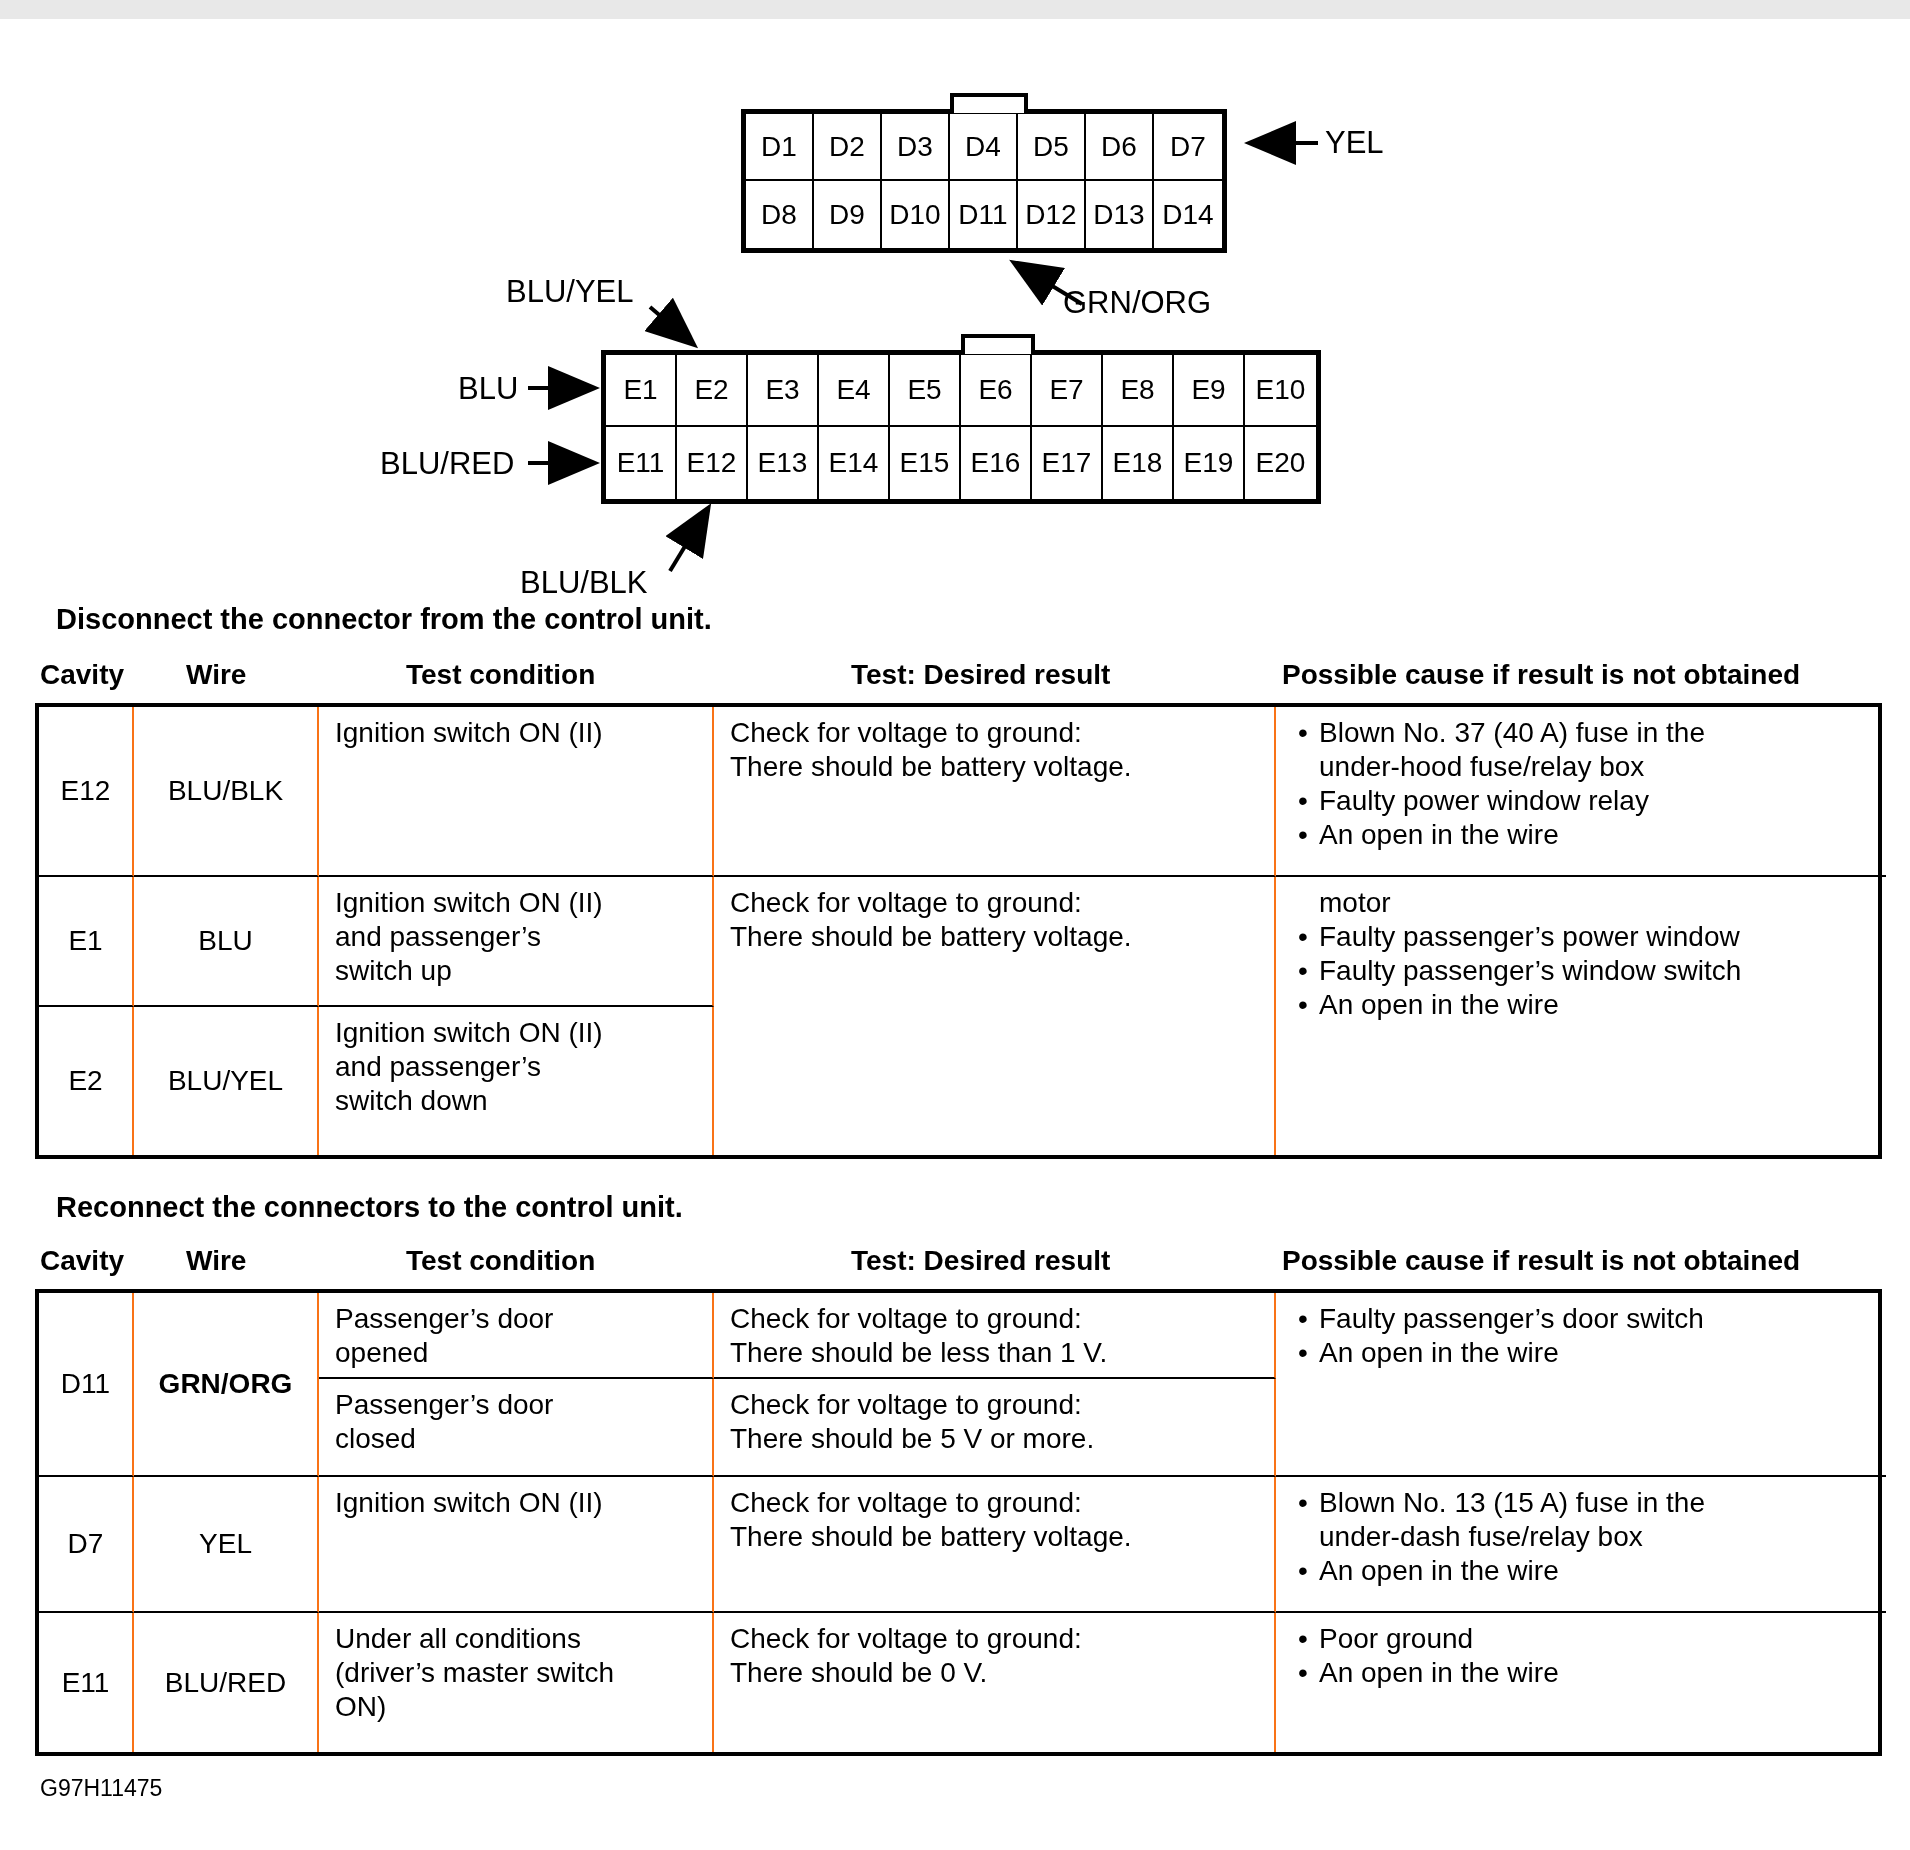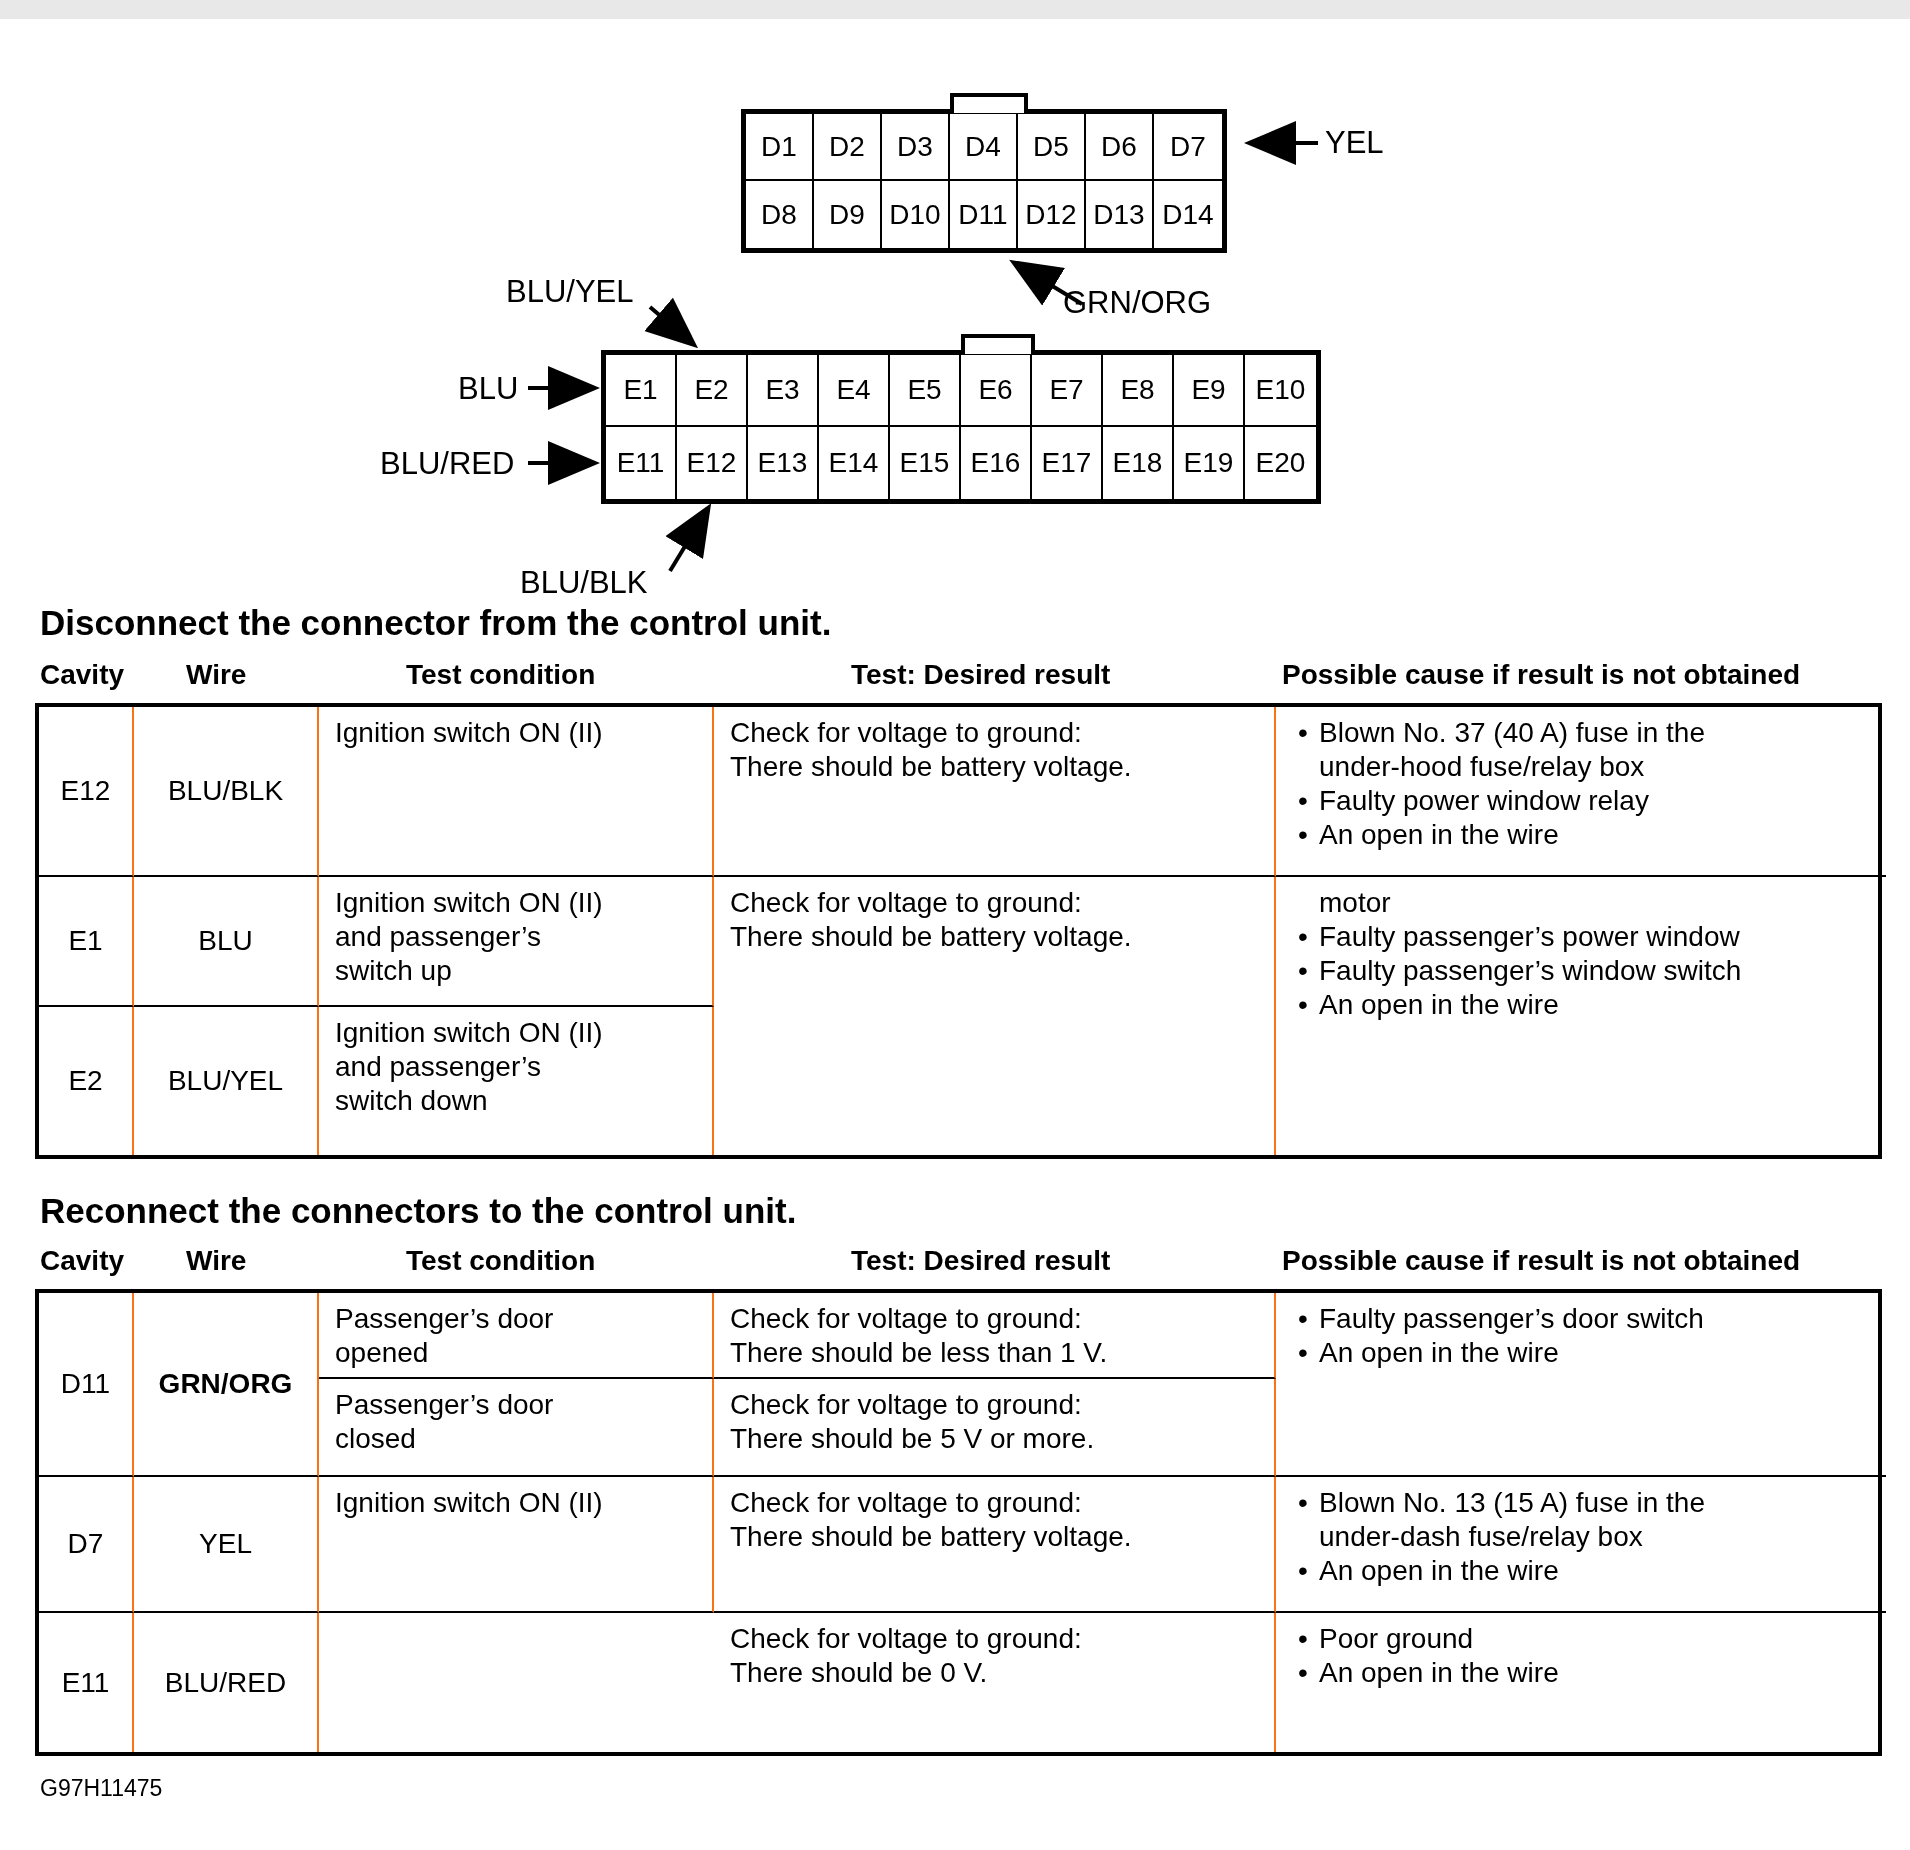--- a/index.html
+++ b/index.html
@@ -17,21 +17,21 @@
   }
   .pin.noR{border-right:none}
   .pin.noB{border-bottom:none}
   .tab{
     position:absolute;height:16px;border:4px solid #000;border-bottom:none;background:#fff;top:-21px;box-sizing:content-box;
   }
   .wire-label{position:absolute;font-size:31px;white-space:nowrap;}
   .arrows{position:absolute;left:0;top:0;pointer-events:none;}
   .arrows line{stroke:#000;stroke-width:4;}
   
-  .heading{position:absolute;left:40px;font-size:35px;font-weight:bold;white-space:nowrap;}
+  .heading{position:absolute;left:56px;font-size:29px;font-weight:bold;white-space:nowrap;}
   .colheads{position:absolute;left:0;top:0;width:1792px;height:36px;}
   .colheads span{position:absolute;font-size:28px;font-weight:bold;white-space:nowrap;}
   
   .dtable{
     position:absolute;left:35px;width:1847px;display:grid;
     grid-template-columns:95px 185px 395px 562px 610px;
     border:4px solid #000;box-sizing:border-box;background:#fff;
   }
   .cell{border-right:2px solid #f97316;border-bottom:2px solid #000;box-sizing:border-box;}
   .cell.noR{border-right:none}
@@ -233,20 +233,25 @@
         <div class="ln b1">Blown No. 13 (15 A) fuse in the</div>
         <div class="ln b2">under-dash fuse/relay box</div>
       </div>
       <div class="bullet">
         <div class="ln b1">An open in the wire</div>
       </div>
     </div>
 
     <div class="cell cc noB" style="grid-row:4;grid-column:1;">E11</div>
     <div class="cell cc noB" style="grid-row:4;grid-column:2;">BLU/RED</div>
+    <div class="cell tc noB" style="grid-row:4;grid-column:3;">
+      <div class="ln">Under all conditions</div>
+      <div class="ln">(driver’s master switch</div>
+      <div class="ln">ON)</div>
+    </div>
     <div class="cell tc noB" style="grid-row:4;grid-column:4;">
       <div class="ln">Check for voltage to ground:</div>
       <div class="ln">There should be 0 V.</div>
     </div>
     <div class="cell tc noR noB" style="grid-row:4;grid-column:5;">
       <div class="bullet">
         <div class="ln b1">Poor ground</div>
       </div>
       <div class="bullet">
         <div class="ln b1">An open in the wire</div>

